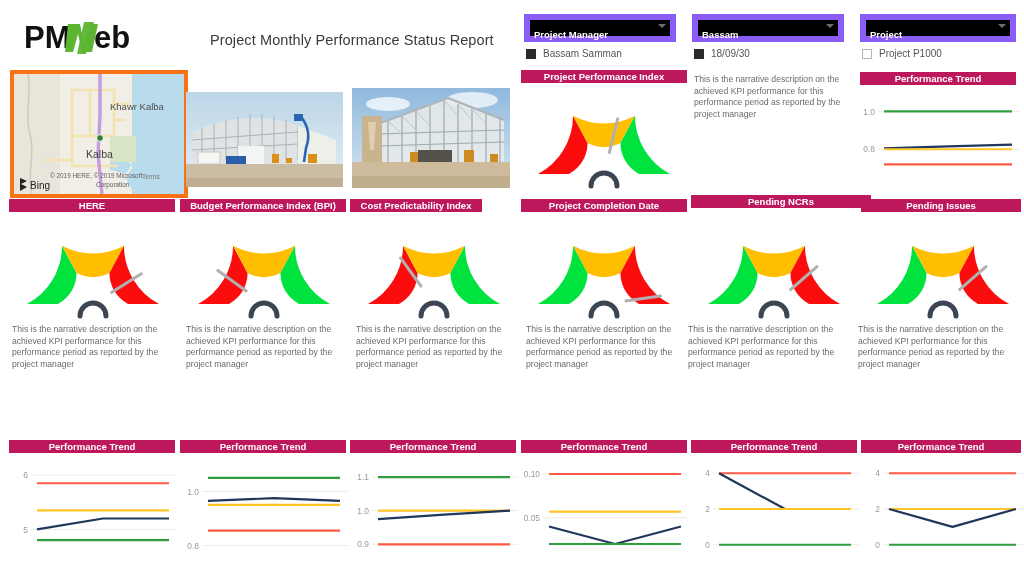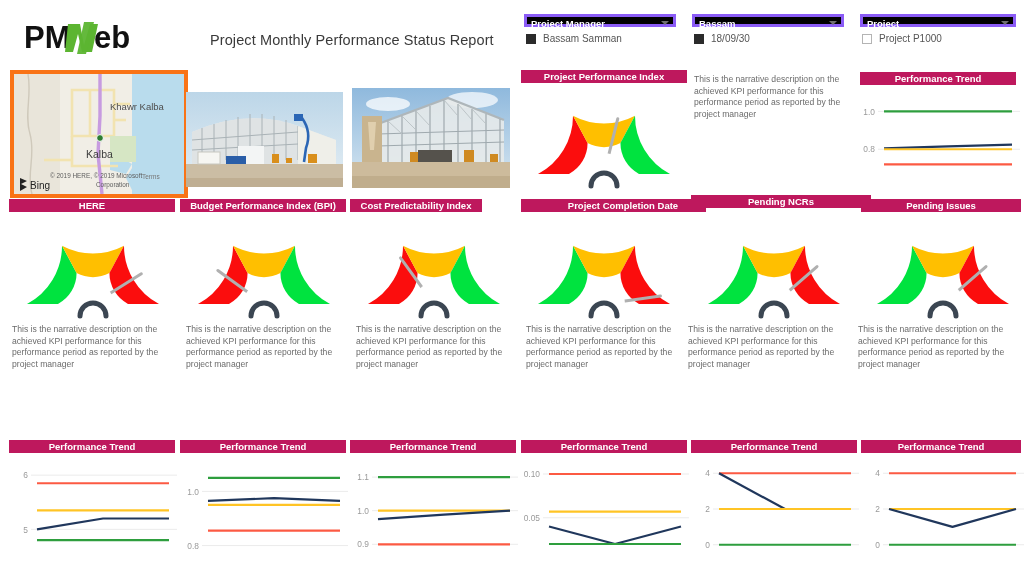--- a/index.html
+++ b/index.html
@@ -16,22 +16,22 @@
   .logo svg{display:block;}
   .report-title{
     position:absolute;left:210px;top:32px;width:300px;
     font-size:14.5px;color:#3a3a3a;letter-spacing:.1px;white-space:nowrap;
   }
 
   
   .slicer{position:absolute;width:152px;}
   .slicer-head{
     background:#000000;color:#ffffff;font-size:9.5px;font-weight:bold;
-    height:13px;line-height:13px;padding:0 4px;box-sizing:border-box;
-    position:relative;border:3px solid #8b5cf6;
+    height:13px;line-height:13px;padding:8px 4px;box-sizing:border-box;
+    position:relative;border:6px solid #8b5cf6;
   }
   .slicer-head .caret{
     position:absolute;right:4px;top:4px;width:0;height:0;
     border-left:4px solid transparent;border-right:4px solid transparent;
     border-top:4px solid #6f6f6f;
   }
   .slicer-opt{
     margin-top:6px;display:flex;align-items:center;gap:7px;
     font-size:10px;color:#555;padding-left:2px;
   }
@@ -258,21 +258,21 @@
         <polyline points="26,23.36842105263159 90,23.36842105263159 154,23.36842105263159" fill="none" stroke="#2e9e3e" stroke-width="2.2" stroke-linejoin="round" stroke-linecap="butt"></polyline>
         <polyline points="26,60.315789473684205 90,58.421052631578966 154,56.5263157894737" fill="none" stroke="#20375c" stroke-width="2.2" stroke-linejoin="round" stroke-linecap="butt"></polyline>
         <polyline points="26,61.26315789473684 90,61.26315789473684 154,61.26315789473684" fill="none" stroke="#ffc425" stroke-width="2.2" stroke-linejoin="round" stroke-linecap="butt"></polyline>
         <polyline points="26,76.42105263157896 90,76.42105263157896 154,76.42105263157896" fill="none" stroke="#fc5a43" stroke-width="2.2" stroke-linejoin="round" stroke-linecap="butt"></polyline>
       </svg>
   </div>
 
   <div class="panel-head" style="left:9px;top:199px;width:166px;">HERE</div>
   <div class="panel-head" style="left:180px;top:199px;width:166px;">Budget Performance Index (BPI)</div>
   <div class="panel-head" style="left:350px;top:199px;width:132px;">Cost Predictability Index</div>
-  <div class="panel-head" style="left:521px;top:199px;width:166px;padding-left:19px;">Project Completion Date</div>
+  <div class="panel-head" style="left:521px;top:199px;width:166px;">Project Completion Date</div>
   <div class="panel-head" style="left:691px;top:195px;width:180px;">Pending NCRs</div>
   <div class="panel-head" style="left:861px;top:199px;width:160px;">Pending Issues</div>
 
   <div class="gauge" style="left:12px;top:216px;">
       <svg width="162" height="104" viewBox="0 0 162 104" id="g1">
         <path d="M 15 87.99999999999999 A 66 66 0 0 0 50.014876856131224 29.725458871310813 L 64.56849530249383 57.09683424993755 A 35 35 0 0 1 46 88 Z" fill="#00e33f"></path>
         <path d="M 50.014876856131224 29.725458871310813 A 66 66 0 0 0 111.9851231438688 29.725458871310828 L 97.43150469750618 57.09683424993756 A 35 35 0 0 1 64.56849530249383 57.09683424993755 Z" fill="#ffbf00"></path>
         <path d="M 111.9851231438688 29.725458871310828 A 66 66 0 0 0 147 88 L 116 88 A 35 35 0 0 1 97.43150469750618 57.09683424993756 Z" fill="#fb0d0d"></path>
         <path d="M 81 88 L 129.33874148091627 57.794601938707316" stroke="#b0b0b0" stroke-width="3" stroke-linecap="round"></path>
         <circle cx="81" cy="88" r="21" fill="#ffffff"></circle>

